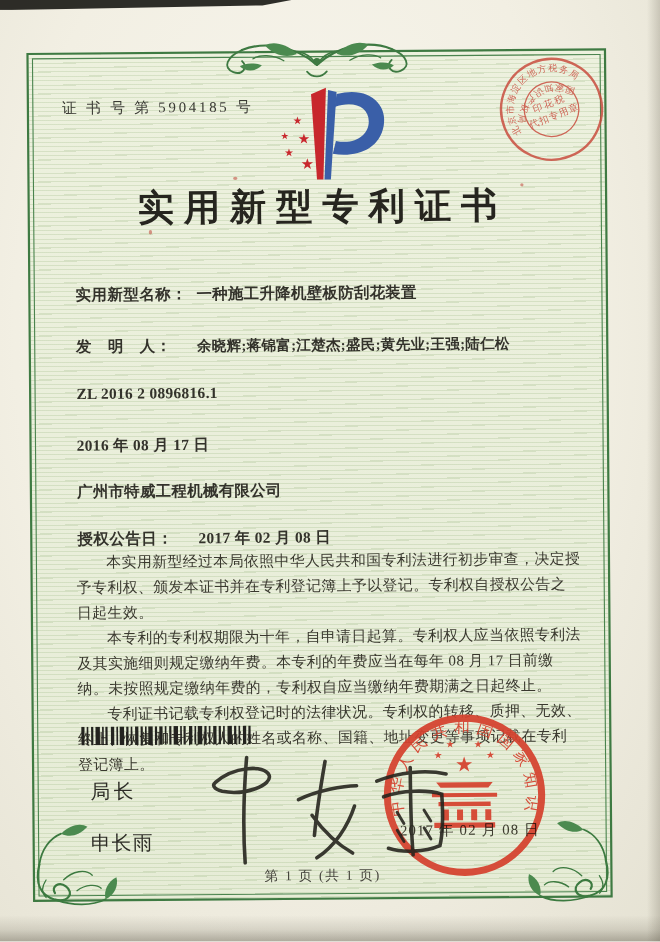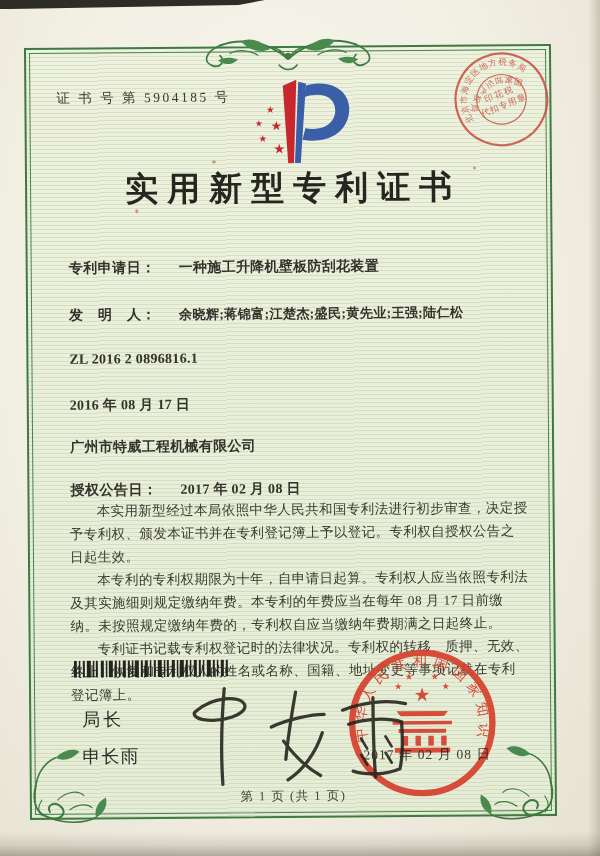--- a/index.html
+++ b/index.html
@@ -50,21 +50,21 @@
   .f-label{width:110px;flex:0 0 110px;}
   .f-value{flex:1;letter-spacing:0.3px;}
   .r0{top:6px;} .r1{top:53px;} .r2{top:98px;} .r3{top:143px;} .r4{top:185px;} .r5{top:228px;}
   .paras{
     position:absolute;left:40px;top:450px;width:458px;font-size:13.5px;line-height:23px;
     color:#3a392f;letter-spacing:0.4px;
   }
   .paras p{margin:0;text-indent:2em;}
   .barcode{position:absolute;left:43px;top:611px;width:156px;height:17px;}
   .director{position:absolute;left:51px;top:658px;font-size:18px;color:#2e2d27;letter-spacing:3px;}
-  .director .d2{margin-top:13px;letter-spacing:1px;}
+  .director .d2{margin-top:23px;letter-spacing:1px;}
   .sig{position:absolute;left:150px;top:632px;width:235px;height:112px;z-index:6;}
   .seal{position:absolute;left:312px;top:597px;width:158px;height:158px;opacity:0.93;z-index:3;}
   .seal-date{
     position:absolute;left:332px;top:699px;font-size:13.5px;color:#46423a;letter-spacing:1px;
     z-index:5;mix-blend-mode:multiply;white-space:nowrap;
   }
   .tax-stamp{position:absolute;left:420px;top:-2px;width:110px;height:110px;transform:rotate(-21deg);opacity:0.82;z-index:5;}
   .footer{
     position:absolute;left:0;right:0;top:740px;text-align:center;font-size:12.5px;
     color:#45443c;letter-spacing:1.5px;
@@ -133,21 +133,21 @@
       <text x="43" y="56" font-size="13">★</text>
       <text x="29" y="68" font-size="10">★</text>
       <text x="46" y="80" font-size="14">★</text>
     </g>
   </svg>
 
   <div class="title">实用新型专利证书</div>
 
   <div class="fields">
     <div class="f-row r0">
-      <span class="f-label">专利申请日：</span>
+      <span class="f-label">实用新型名称：</span>
       <span class="f-value">一种施工升降机壁板防刮花装置</span>
     </div>
     <div class="f-row r1">
       <span class="f-label">发　明　人：</span>
       <span class="f-value" style="font-size:13.2px">余晓辉;蒋锦富;江楚杰;盛民;黄先业;王强;陆仁松</span>
     </div>
     <div class="f-row r2">
       <span class="f-value">ZL 2016 2 0896816.1</span>
     </div>
     <div class="f-row r3">

